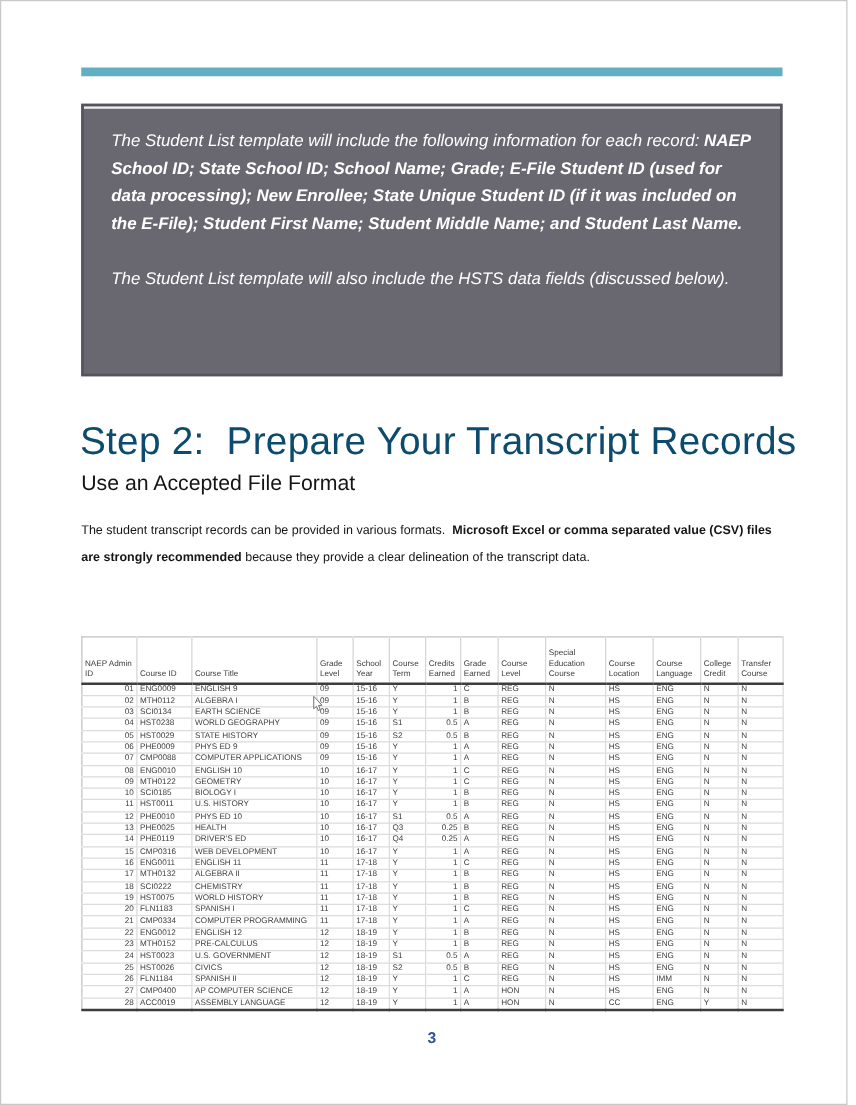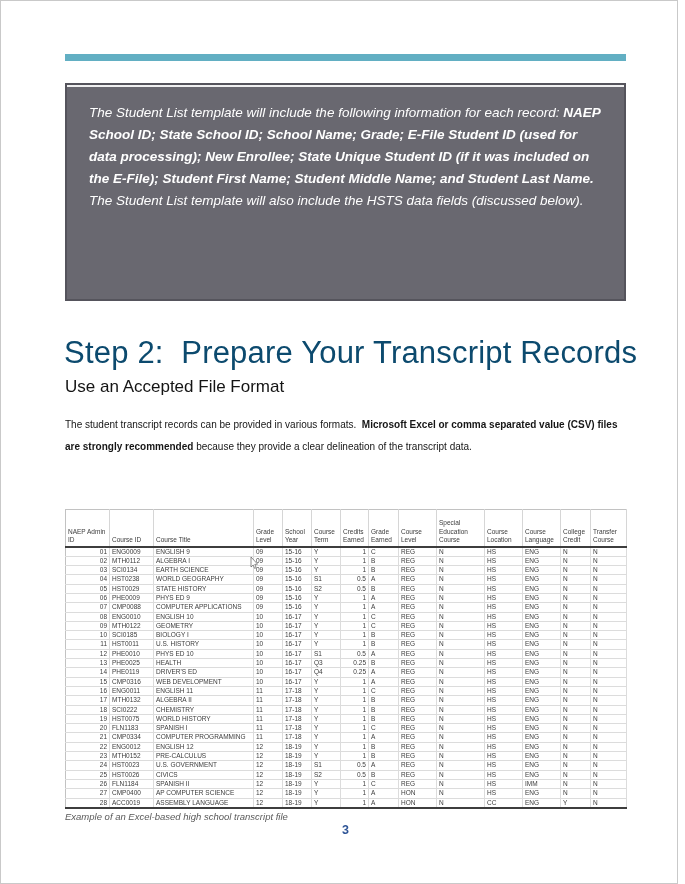--- a/index.html
+++ b/index.html
@@ -6,21 +6,21 @@
   html,body { width:685px; height:884px; background:#ffffff; font-family:"Liberation Sans",sans-serif; }
   .page { position:absolute; left:0; top:0; width:678px; height:884px; background:#fff; border:1px solid #c9c9c9; }
 
   .accent-bar { position:absolute; left:64px; top:53px; width:561px; height:7px; background:#62afc3; }
 
   .callout { position:absolute; left:64px; top:82px; width:561px; height:218px;
              background:#696870; border:2px solid #55545c;
              box-shadow: inset 0 2px 0 rgba(255,255,255,0.9);
              color:#ffffff; font-style:italic; font-size:13.5px; line-height:22px;
              padding:17px 22px 0 22px; }
-  .callout .p2 { }
+  .callout .p2 { margin-top:22px; }
   .callout strong { font-weight:700; }
 
   .step-title { position:absolute; left:63px; top:334px; font-size:31px; font-weight:400;
                 color:#0c4a6e; white-space:pre-wrap; letter-spacing:0.2px; }
   .sub-title  { position:absolute; left:64px; top:376px; font-size:17px; font-weight:400; color:#141414; }
 
   .body-par { position:absolute; left:64px; top:413px; width:565px; font-size:10px;
               line-height:22px; color:#161616; white-space:pre-wrap; }
   .body-par strong { font-weight:700; }
 
@@ -550,16 +550,15 @@
             <td class="cell-transfer">N</td>
           </tr>
         </tbody>
       </table>
   </div>
 
   <svg class="cursor" viewBox="0 0 8 12">
     <path d="M1 0 L1 10 L3.2 8 L4.6 11.4 L6.2 10.7 L4.8 7.4 L7.6 7.2 Z" fill="#ffffff" stroke="#5a5a5a" stroke-width="0.7"></path>
   </svg>
 
-  <p class="caption">Example of an Excel-based high school transcript file</p>
   <div class="page-num">3</div>
 
 </div>
 
 </body></html>

